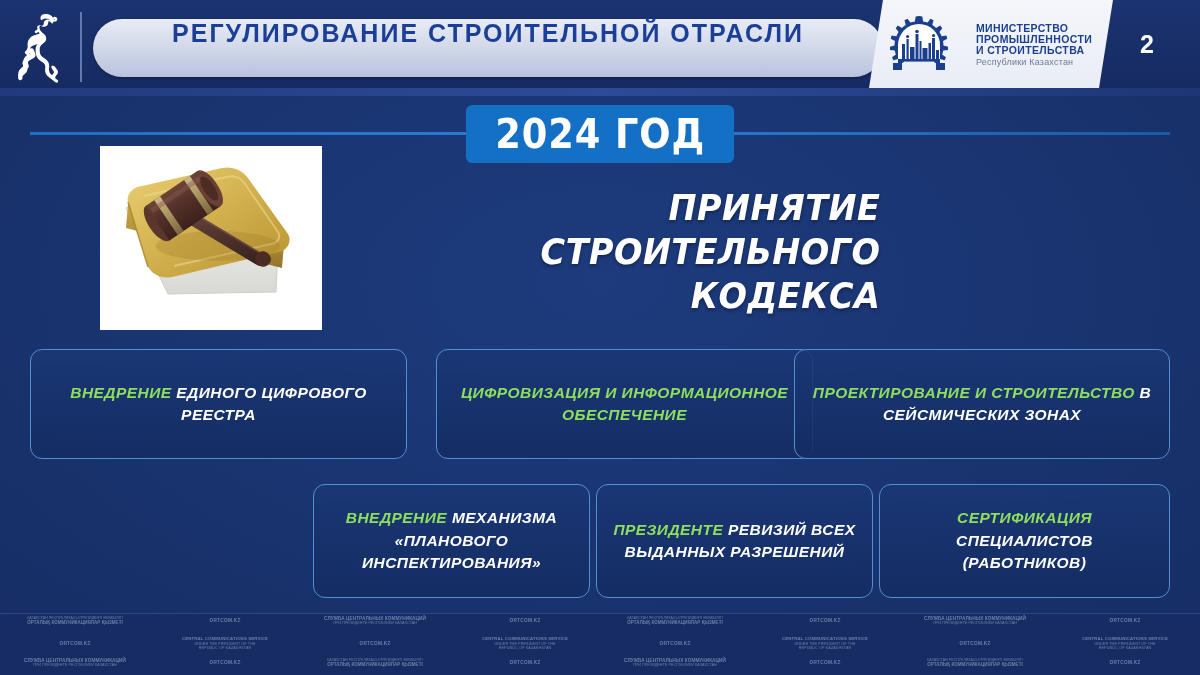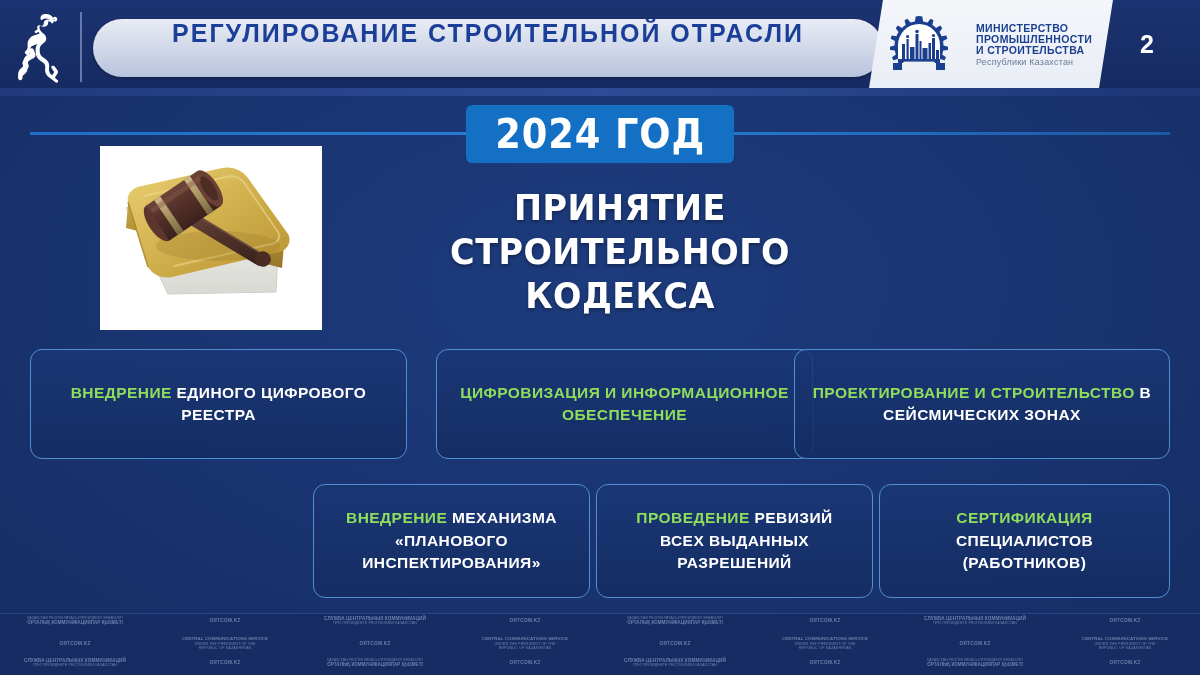--- a/index.html
+++ b/index.html
@@ -88,44 +88,46 @@
   }
   .year-badge .y {
     color:#ffffff; font-size:40px; font-weight:bold; letter-spacing:1px;
     font-family:"DejaVu Sans","Liberation Sans",sans-serif;
     transform:scaleX(.92);
   }
 
   
   .headline {
     position:absolute; left:340px; top:186px; width:560px;
-    text-align:center; color:#ffffff;
+    text-align:right; color:#ffffff;
     font-size:36px; font-weight:bold; line-height:1.22;
     letter-spacing:.5px;
     font-family:"DejaVu Sans","Liberation Sans",sans-serif;
     text-shadow:0 2px 4px rgba(0,0,0,.35);
+    font-style:italic;
   }
   .headline .h2line { display:block; transform:scaleX(.93); }
 
   
   .gavel-frame {
     position:absolute; left:100px; top:146px; width:222px; height:184px;
     background:#ffffff; overflow:hidden;
   }
   .gavel-frame svg { width:100%; height:100%; display:block; }
 
   
   .card {
     position:absolute;
     border:1px solid #4f8fd4;
     border-radius:12px;
     background:linear-gradient(180deg, rgba(26,55,117,.85) 0%, rgba(20,44,98,.9) 100%);
     display:flex; align-items:center; justify-content:center;
     padding:8px 16px;
     text-align:center;
+    font-style:italic;
   }
   .card .ctext {
     color:#ffffff; font-size:15.5px; font-weight:bold;
     line-height:1.45; letter-spacing:.45px;
     font-family:"Liberation Sans","DejaVu Sans",sans-serif;
   }
   .card .ctext .g { color:#8ede5d; }
 
   
   #card-registry   { left:30px;  top:349px; width:377px; height:110px; }
@@ -335,21 +337,21 @@
 
 
   <div class="card" id="card-inspection">
     <div class="ctext">
       <span class="g">ВНЕДРЕНИЕ</span><span> МЕХАНИЗМА «ПЛАНОВОГО ИНСПЕКТИРОВАНИЯ»</span>
     </div>
   </div>
 
   <div class="card" id="card-audit">
     <div class="ctext">
-      <span class="g">ПРОВЕДЕНИЕ</span><span>  РЕВИЗИЙ ВСЕХ ВЫДАННЫХ РАЗРЕШЕНИЙ</span>
+      <span class="g">ПРЕЗИДЕНТЕ</span><span>  РЕВИЗИЙ ВСЕХ ВЫДАННЫХ РАЗРЕШЕНИЙ</span>
     </div>
   </div>
 
   <div class="card" id="card-certify">
     <div class="ctext">
       <span class="g">СЕРТИФИКАЦИЯ</span><span> СПЕЦИАЛИСТОВ (РАБОТНИКОВ)</span>
     </div>
   </div>
 
   <div class="footer">

